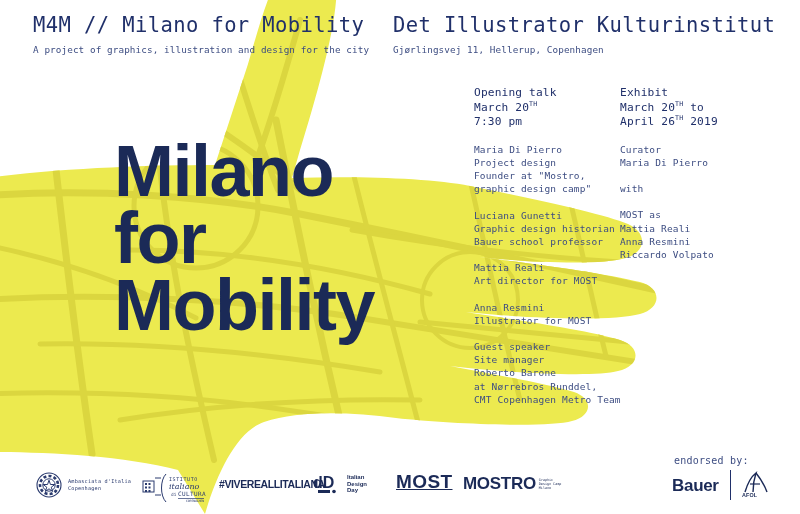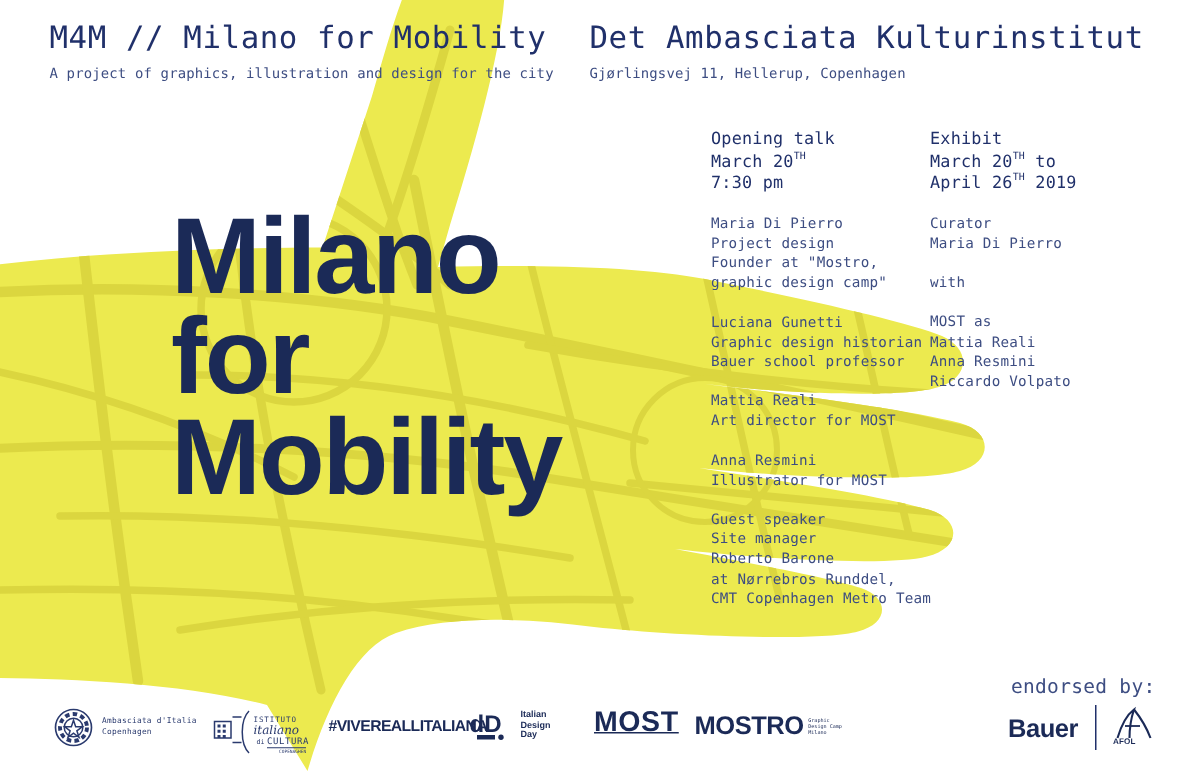--- a/index.html
+++ b/index.html
@@ -46,21 +46,21 @@
              font-weight:bold;font-size:10.5px;color:#1b2a57;letter-spacing:-.4px;margin-top:48px;}
   .logo-idd{left:313px;bottom:18px;}
   .idd-txt{margin-left:4px;font-family:"Liberation Sans","DejaVu Sans",sans-serif;font-weight:bold;
            font-size:6px;line-height:6.6px;color:#1b2a57;}
   .logo-most{left:396px;bottom:21px;font-family:"Liberation Sans","DejaVu Sans",sans-serif;
              font-weight:bold;font-size:19px;color:#1b2a57;letter-spacing:.4px;text-decoration:underline;}
   .logo-mostro{left:463px;bottom:20px;}
   .mostro-word{font-family:"Liberation Sans","DejaVu Sans",sans-serif;font-weight:bold;
                font-size:17px;color:#1b2a57;letter-spacing:-.3px;}
   .mostro-tag{margin-left:3px;font-size:3.4px;line-height:4.2px;color:#1b2a57;}
-  .endorsed{position:absolute;left:674px;bottom:48px;font-size:13px;color:#3d4d82;letter-spacing:.2px;}
+  .endorsed{position:absolute;left:674px;bottom:48px;font-size:10px;color:#3d4d82;letter-spacing:.2px;}
   .logo-bauer{left:672px;bottom:18px;font-family:"Liberation Sans","DejaVu Sans",sans-serif;
               font-weight:bold;font-size:17px;color:#1b2a57;letter-spacing:-.3px;}
   .divider-v{position:absolute;left:730px;bottom:14px;width:1px;height:30px;background:#20306a;}
   .logo-afol{left:740px;bottom:14px;}
   .afol-txt{position:absolute;left:742px;bottom:16px;font-family:"Liberation Sans","DejaVu Sans",sans-serif;
             font-weight:bold;font-size:5.4px;color:#1b2a57;letter-spacing:.1px;}
 </style>
 </head>
 <body>
 
@@ -126,21 +126,21 @@
       </g>
     </svg>
   </div>
 
   <div class="hdr hdr-left">
     <div class="hdr-title">M4M // Milano for Mobility</div>
     <div class="hdr-sub">A project of graphics, illustration and design for the city</div>
   </div>
 
   <div class="hdr hdr-right">
-    <div class="hdr-title">Det Ambasciata Kulturinstitut</div>
+    <div class="hdr-title">Det Illustrator Kulturinstitut</div>
     <div class="hdr-sub">Gjørlingsvej 11, Hellerup, Copenhagen</div>
   </div>
 
   <div class="headline">
     <div>Milano</div>
     <div>for</div>
     <div>Mobility</div>
   </div>
 
   <div class="col col-mid">

